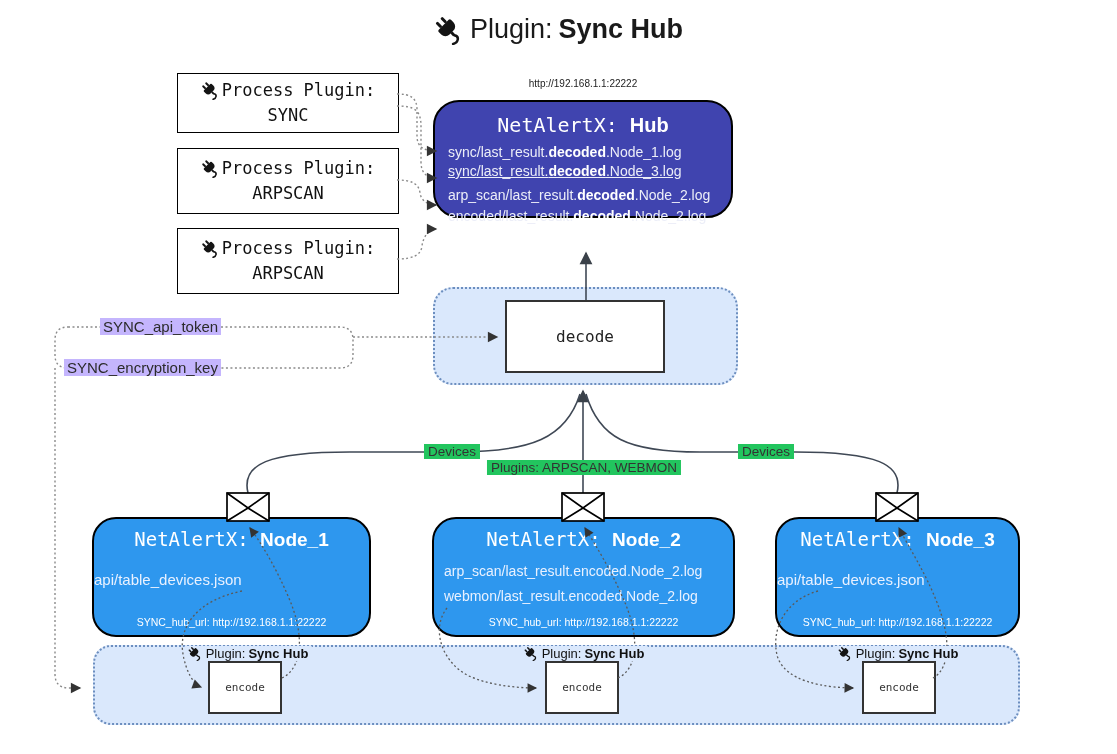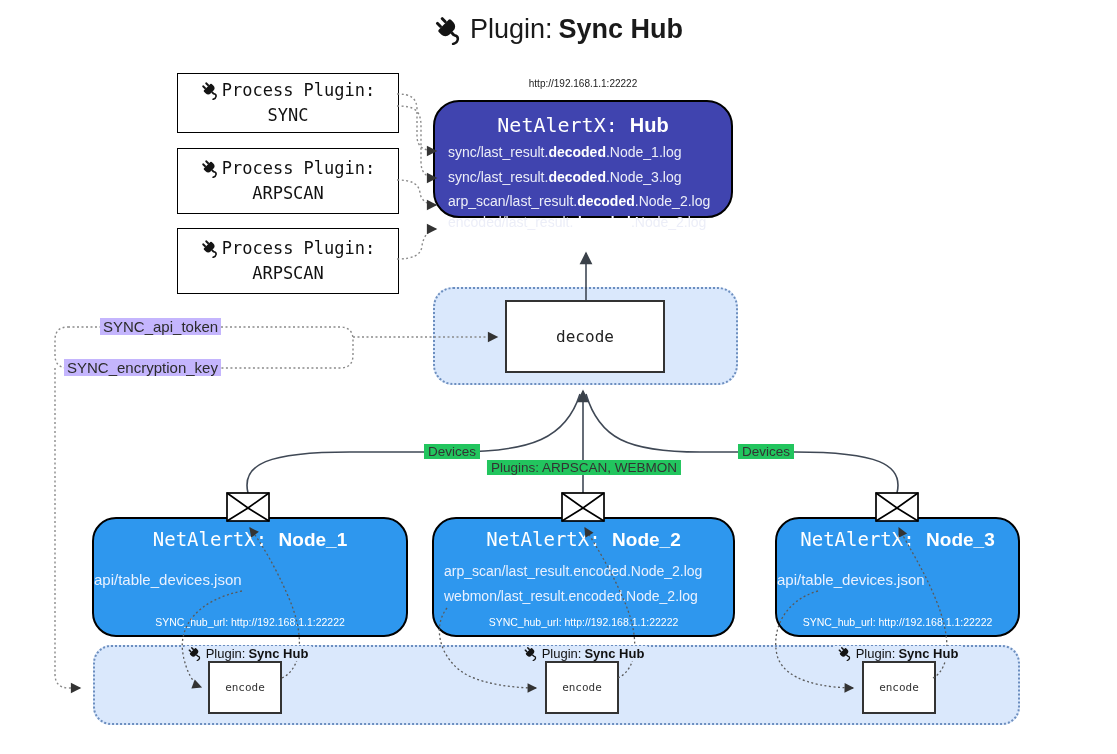--- a/index.html
+++ b/index.html
@@ -20,21 +20,21 @@
   .pbox .row1{display:flex;align-items:center;gap:2px;}
 
   
   .purl{left:433px;top:78px;width:300px;text-align:center;font-size:10px;color:#222;z-index:2;}
   .hub{left:433px;top:100px;width:300px;height:118px;background:var(--hub-fill,#4044af);
        border:2px solid #000;border-radius:26px;z-index:2;color:#f2f2f7;box-sizing:border-box;}
   .hub-title{margin-top:11px;text-align:center;font-size:20px;color:#fff;}
   .hub-title b{font-family:"Liberation Sans",sans-serif;font-weight:bold;}
   .hub-log{font-size:14px;padding-left:13px;color:#eceef8;white-space:nowrap;}
   .hub-log b{color:#fff;}
-  .hl1{margin-top:7px;} .hl2{margin-top:9px;} .hl3{margin-top:8px;} .hl4{margin-top:5px;}
+  .hl1{margin-top:7px;} .hl2{margin-top:3px;text-decoration:underline;} .hl3{margin-top:8px;} .hl4{margin-top:5px;}
 
   
   .dec-container{left:433px;top:287px;width:305px;height:98px;background:var(--container-fill,#dae8fc);
        border:2px dotted var(--container-border,#6c8ebf);border-radius:20px;box-sizing:border-box;z-index:1;}
   .dec-box{left:505px;top:300px;width:160px;height:73px;background:#fff;border:2px solid #333;
        display:flex;align-items:center;justify-content:center;font-size:16px;color:#222;z-index:2;box-sizing:border-box;}
 
   
   .tok{background:#c4b5fd;padding:0 3px;font-size:15px;color:#2b2b2b;z-index:6;white-space:nowrap;}
 
@@ -144,21 +144,21 @@
   <div class="abs dec-container"></div>
   <div class="abs dec-box mono">decode</div>
 
   <div class="abs tok" style="left:100px;top:318px;">SYNC_api_token</div>
   <div class="abs tok" style="left:64px;top:359px;">SYNC_encryption_key</div>
 
   <div class="abs elabel" style="left:452px;top:444px;">Devices</div>
   <div class="abs elabel" style="left:766px;top:444px;">Devices</div>
   <div class="abs elabel" style="left:584px;top:460px;">Plugins: ARPSCAN, WEBMON</div>
 
-  <div class="abs node" style="left:92px;width:316px;">
+  <div class="abs node" style="left:92px;width:279px;">
     <div class="node-title mono">
       <span>NetAlertX: </span><b>Node_1</b>
     </div>
     <div class="node-line center">api/table_devices.json</div>
     <div class="node-url">SYNC_hub_url: http://192.168.1.1:22222</div>
   </div>
   <div class="abs node" style="left:432px;width:303px;">
     <div class="node-title mono">
       <span>NetAlertX: </span><b>Node_2</b>
     </div>

